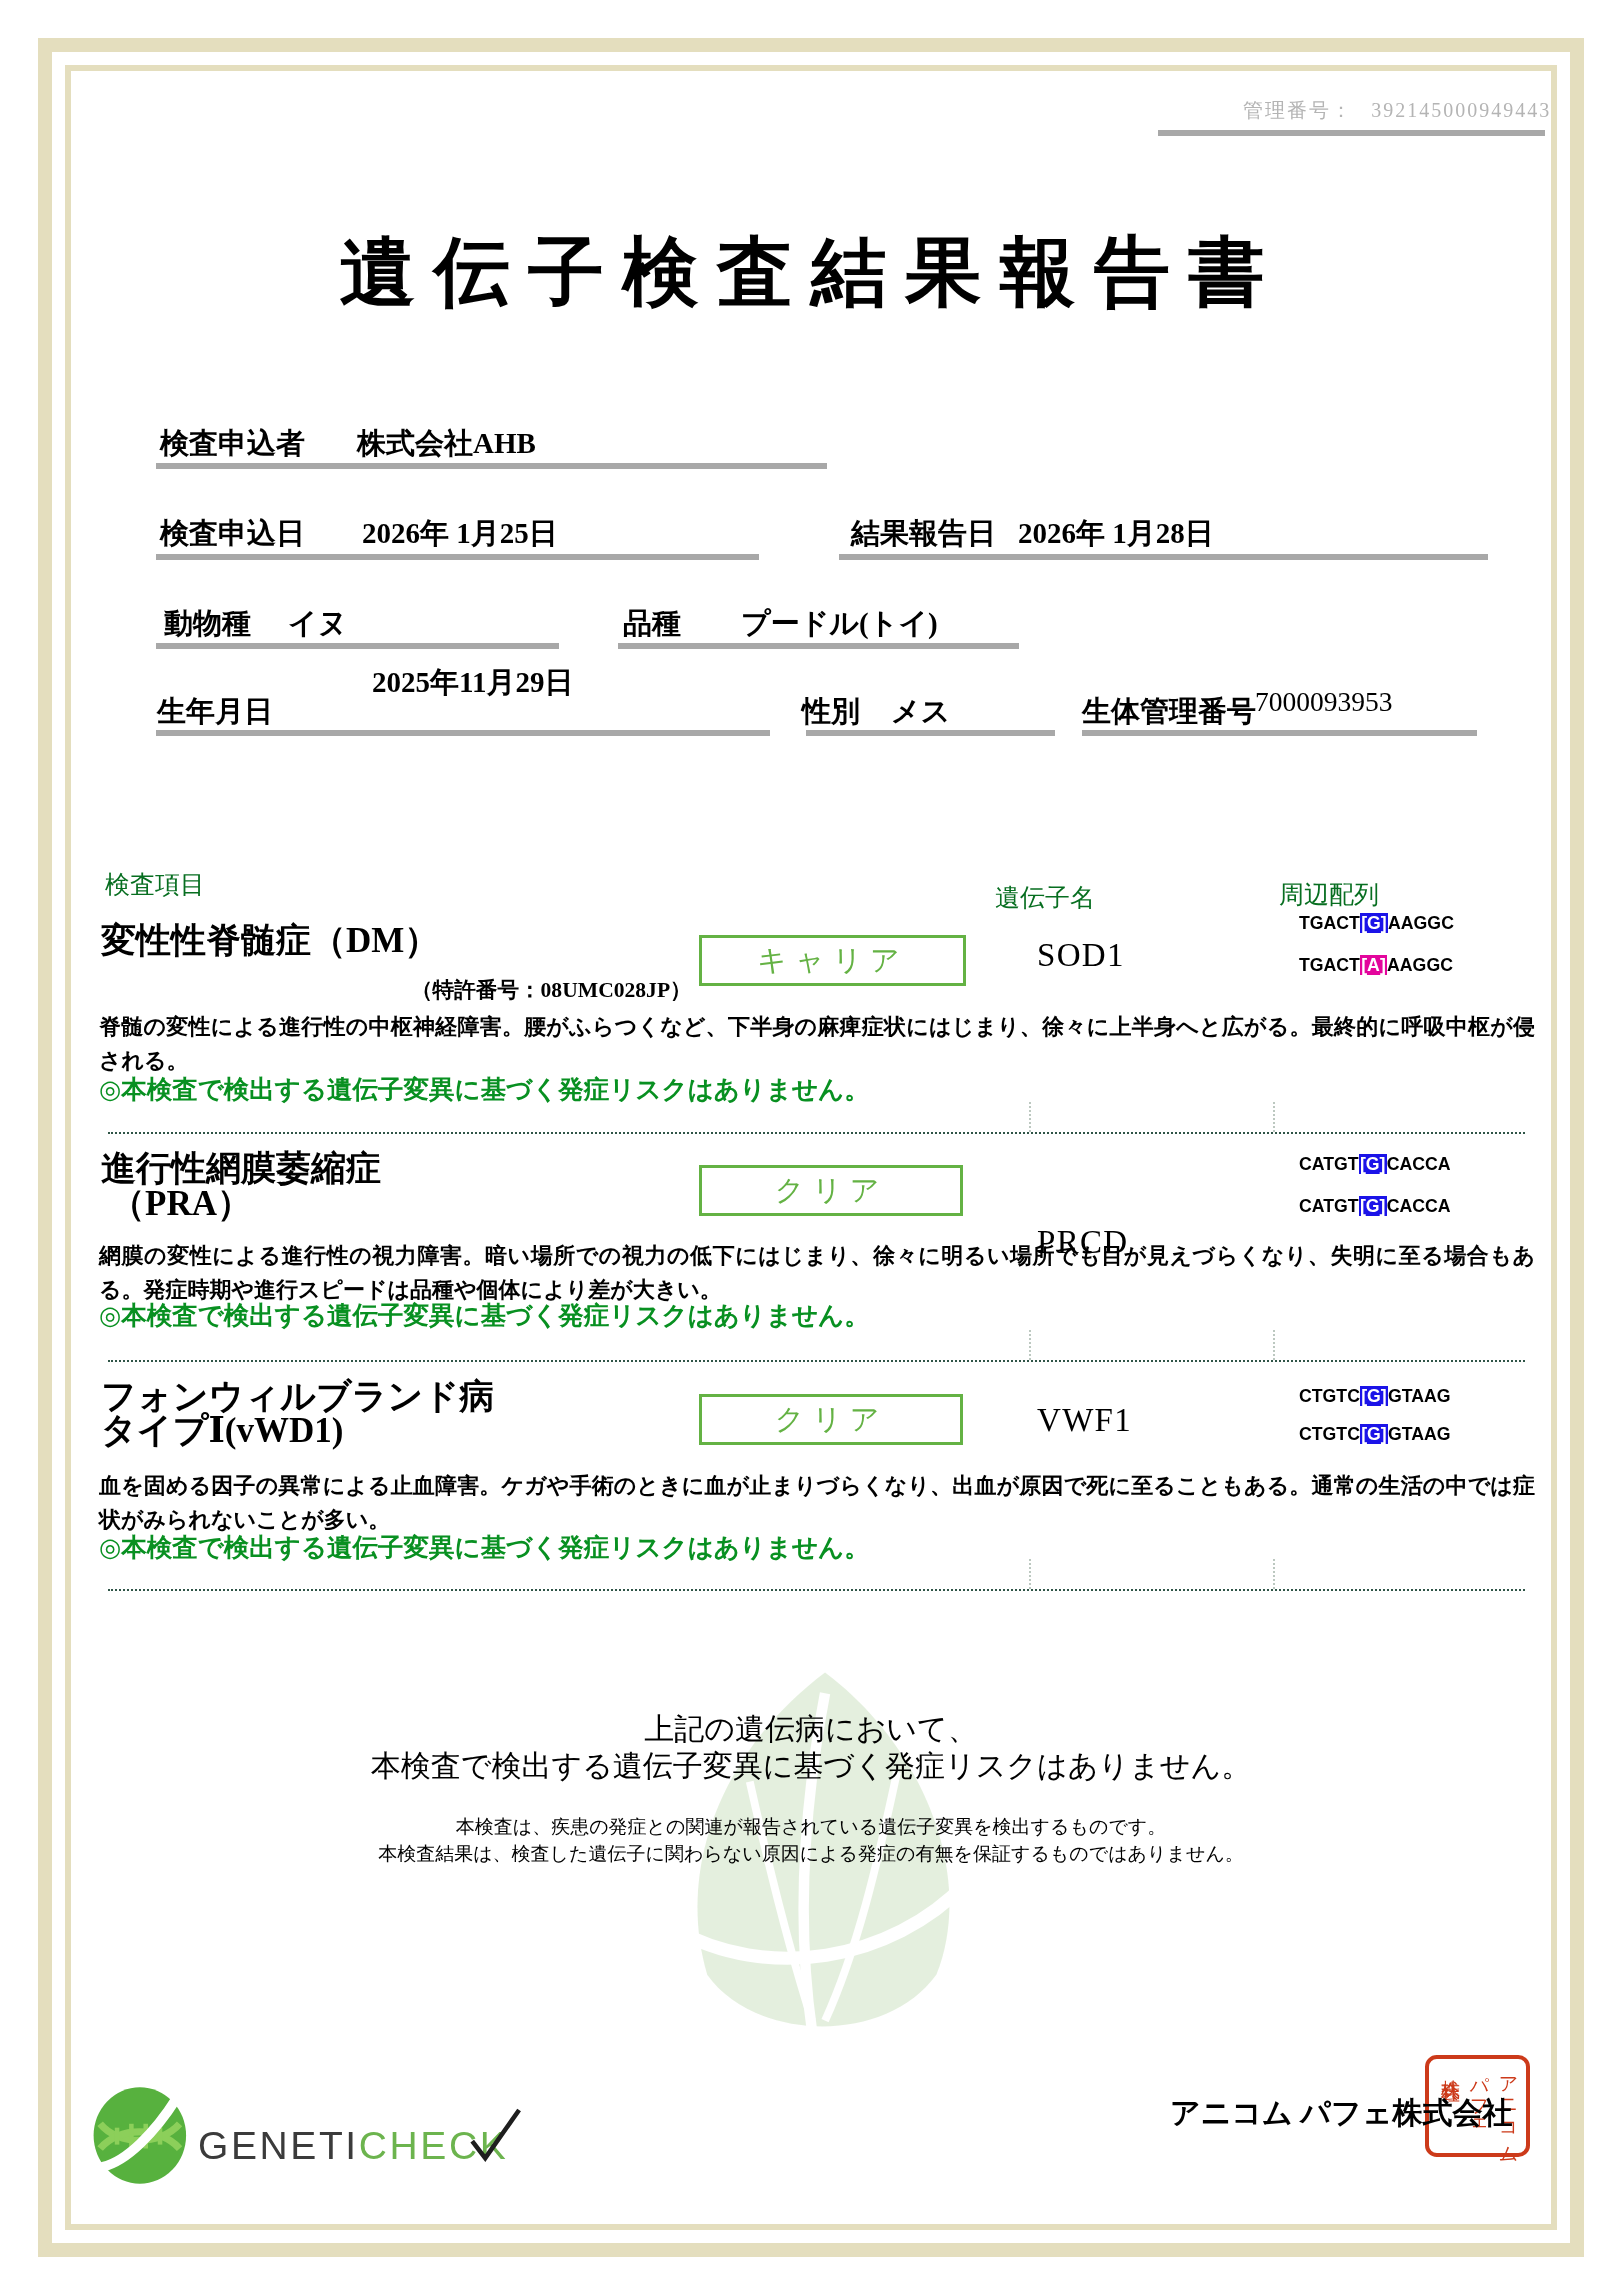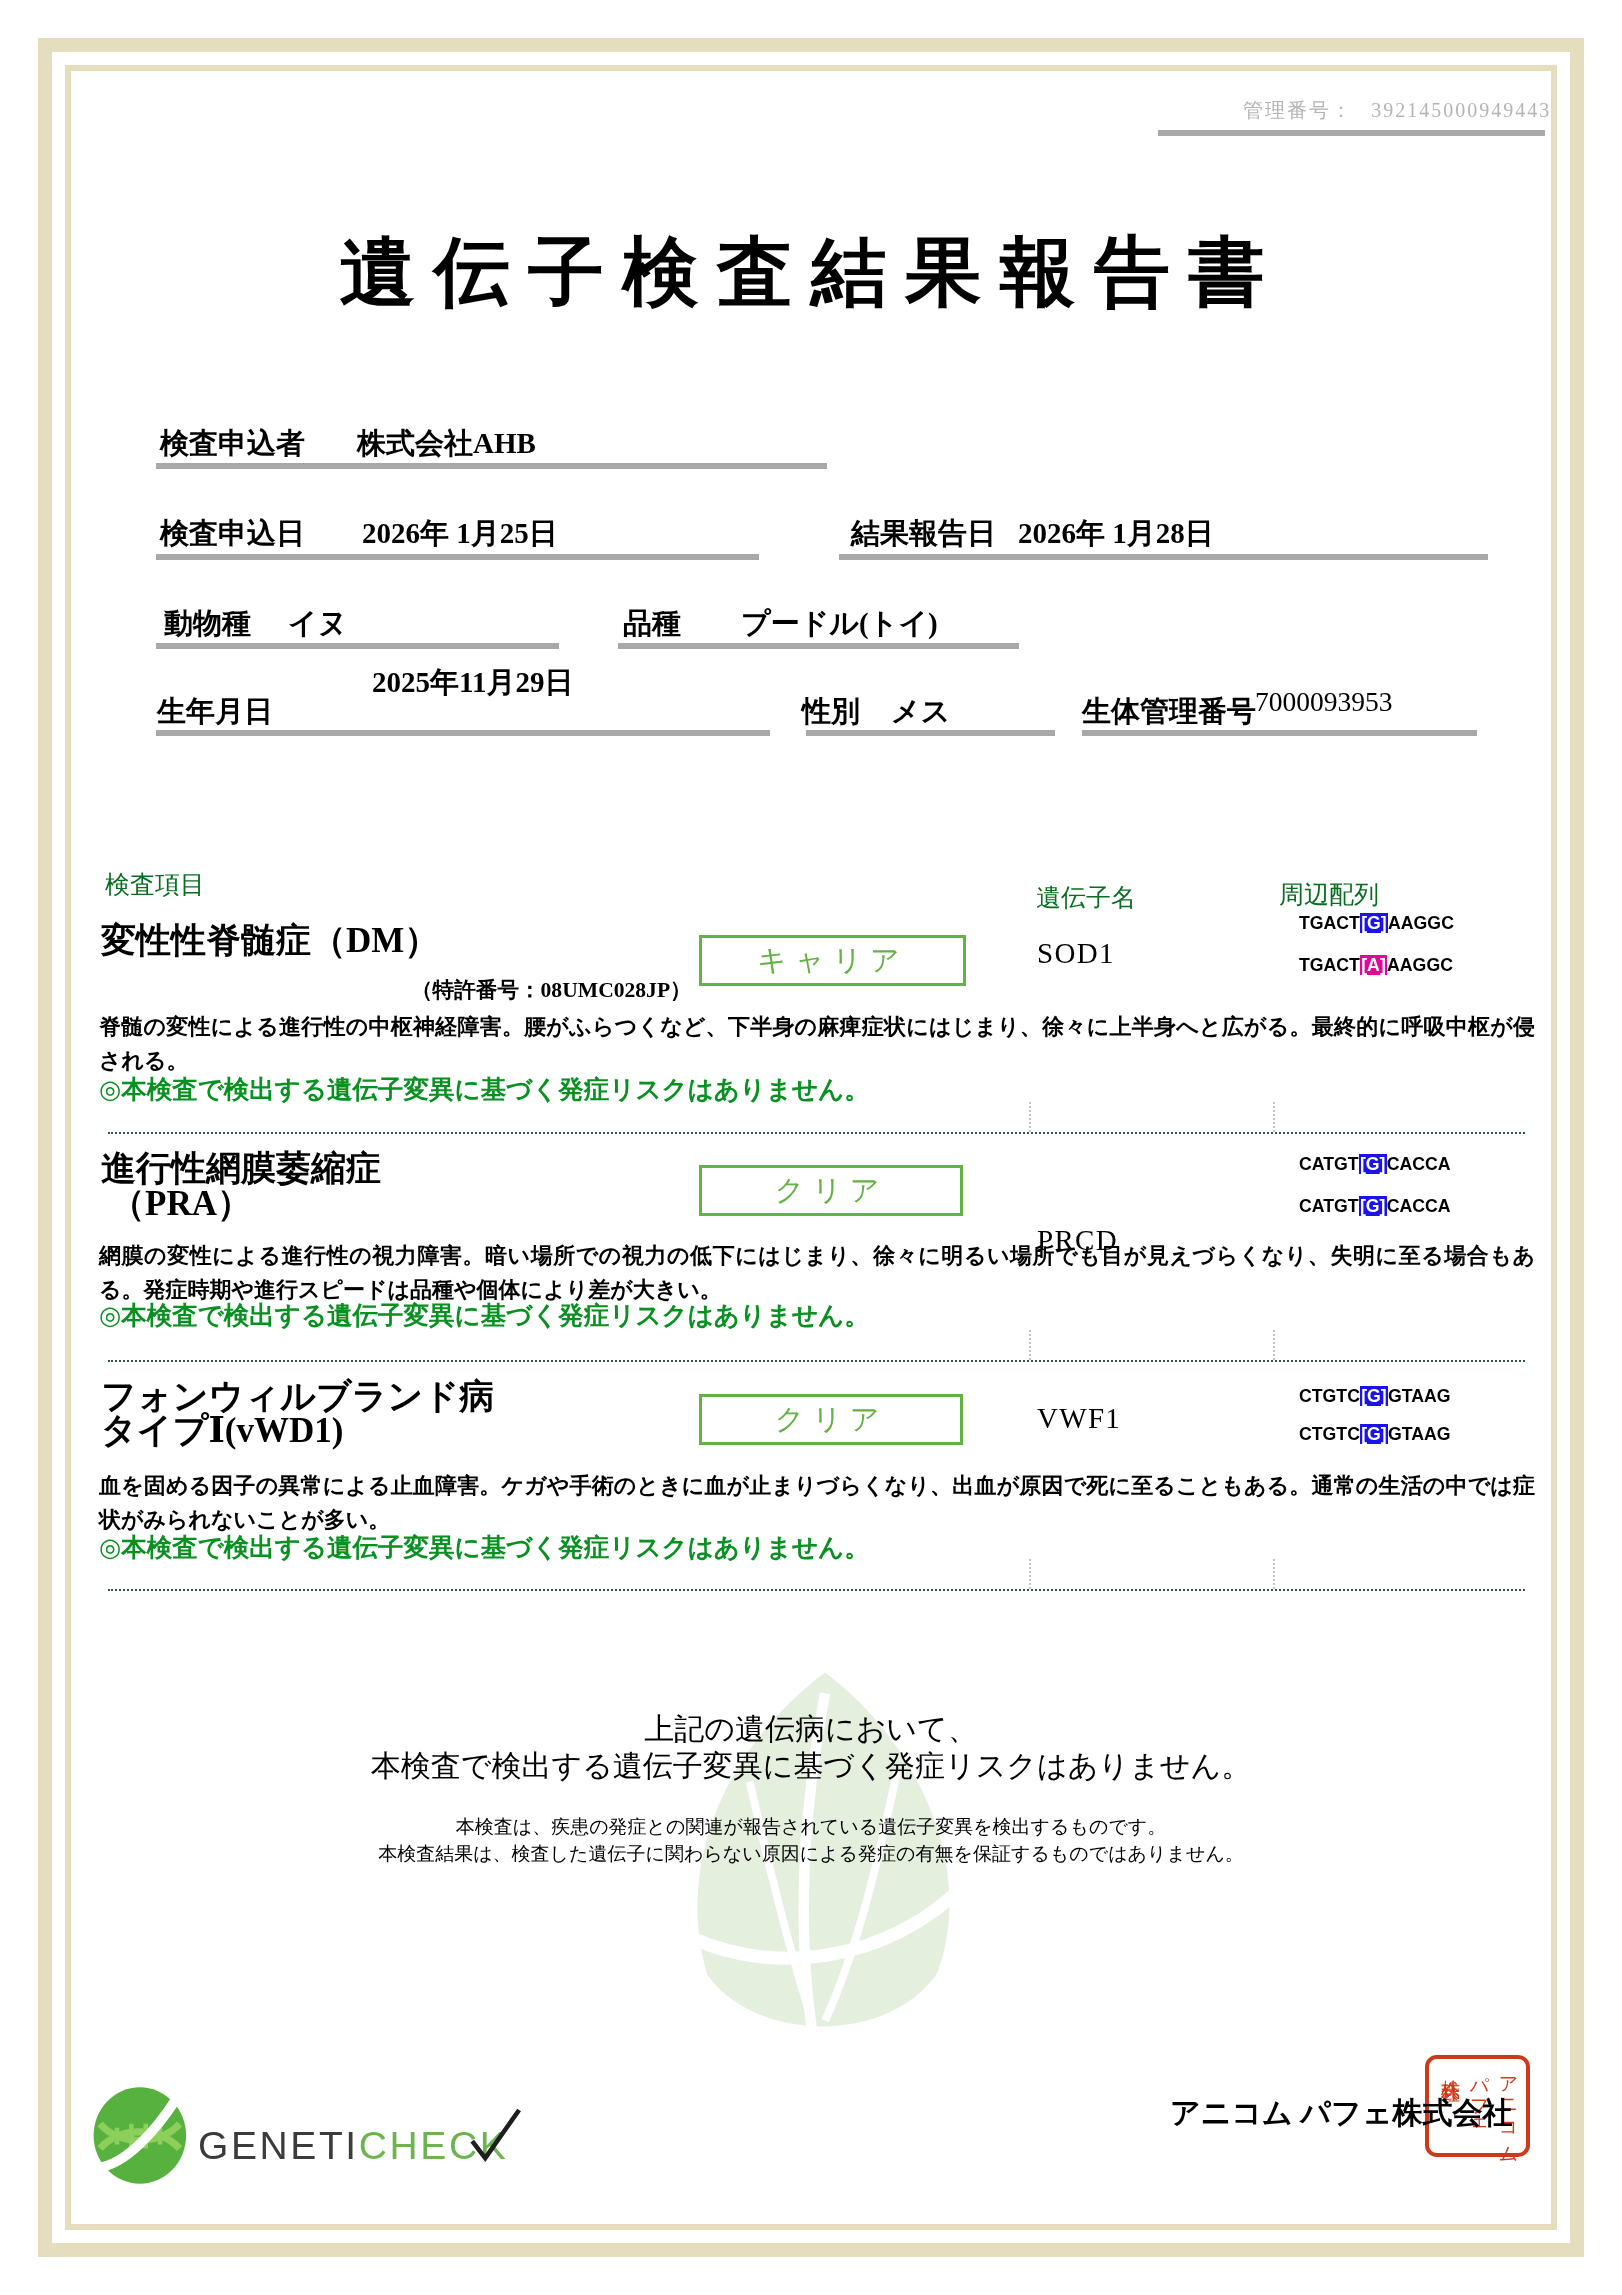--- a/index.html
+++ b/index.html
@@ -16,21 +16,21 @@
   .admin{color:var(--admin-gray,#b4b4b4);font-size:20px;letter-spacing:2px;}
   .bar{position:absolute;height:5.9px;background:var(--bar-gray,#a8a8a8);}
   .title{left:0;right:0;text-align:center;font-size:76px;font-weight:bold;letter-spacing:18.3px;}
   .flabel,.fvalue{font-size:29px;font-weight:bold;white-space:nowrap;}
   .fvalue-light{font-size:27.5px;font-weight:normal;white-space:nowrap;}
   .col-head{color:var(--header-green,#076e20);font-size:25px;font-weight:normal;}
   .disease{font-size:35px;font-weight:bold;white-space:nowrap;}
   .patent{font-size:21.6px;font-weight:bold;white-space:nowrap;}
   .result-box{border:3.9px solid var(--box-green,#64b244);display:flex;align-items:center;justify-content:center;
               color:var(--box-green,#64b244);font-size:29px;letter-spacing:7.9px;font-weight:normal;box-sizing:border-box;}
-  .gene{font-size:29px;letter-spacing:1.3px;white-space:nowrap;}
+  .gene{font-size:33px;letter-spacing:1.3px;white-space:nowrap;}
   .seq{font-family:"Liberation Sans","DejaVu Sans",sans-serif;font-weight:bold;font-size:17.7px;
        letter-spacing:0px;white-space:nowrap;}
   .seq .hl{color:#ffffff;padding:0 1.3px;}
   .hl-blue{background:var(--seq-blue,#1b13e8);}
   .hl-magenta{background:var(--seq-magenta,#e3059c);}
   .desc{font-size:22px;line-height:34px;font-weight:bold;text-align:justify;}
   .risk{color:var(--risk-green,#089021);font-size:25.5px;font-weight:bold;white-space:nowrap;}
   .sep{border-top:2.6px dotted var(--dot-green,#2f5547);}
   .tick{border-left:2px dotted #bcc8c0;width:0;}
   .summary-line1{left:0;right:0;text-align:center;font-size:30px;}
@@ -84,21 +84,21 @@
   <div class="abs fvalue serif" style="left:372px;top:663px;">2025年11月29日</div>
   <div class="bar" style="left:156px;top:730px;width:614px;"></div>
   <div class="abs flabel serif" style="left:802px;top:692px;">性別</div>
   <div class="abs fvalue serif" style="left:891px;top:692px;">メス</div>
   <div class="bar" style="left:806px;top:730px;width:249px;"></div>
   <div class="abs flabel serif" style="left:1082px;top:692px;">生体管理番号</div>
   <div class="abs fvalue-light serif" style="left:1255px;top:686px;">7000093953</div>
   <div class="bar" style="left:1082px;top:730px;width:395px;"></div>
 
   <div class="abs col-head serif" style="left:105px;top:868px;">検査項目</div>
-  <div class="abs col-head serif" style="left:995px;top:881px;margin-left:41px;">遺伝子名</div>
+  <div class="abs col-head serif" style="left:995px;top:881px;">遺伝子名</div>
   <div class="abs col-head serif" style="left:1279px;top:878px;">周辺配列</div>
 
   <div class="abs disease serif" style="left:101px;top:917px;">変性性脊髄症（DM）</div>
   <div class="abs patent serif" style="left:411px;top:975px;">（特許番号：08UMC028JP）</div>
   <div class="abs result-box serif" style="left:699px;top:935px;width:267px;height:51px;">
     <span>キャリア</span>
   </div>
   <div class="abs gene serif" style="left:1037px;top:937px;">SOD1</div>
   <div class="abs seq" style="left:1299px;top:913px;">
     <span>TGACT</span><span class="hl hl-blue">[G]</span><span>AAGGC</span>

